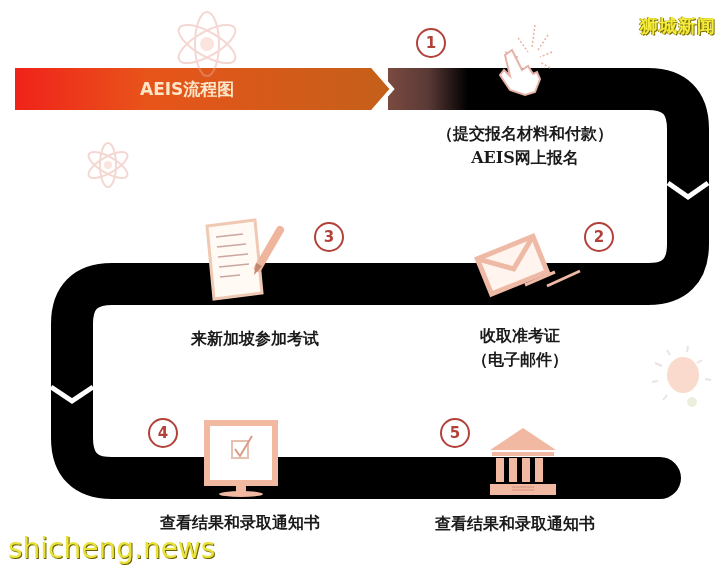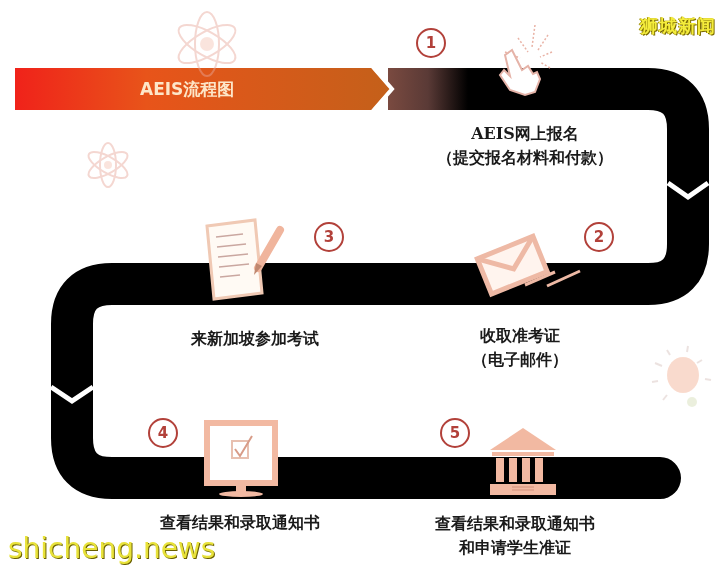--- a/index.html
+++ b/index.html
@@ -132,29 +132,28 @@
 <div class="watermark-cn">狮城新闻</div>
 <div class="watermark-en">shicheng.news</div>
 
 <div class="step-num" style="left:416px; top:28px;">1</div>
 <div class="step-num" style="left:584px; top:222px;">2</div>
 <div class="step-num" style="left:314px; top:222px;">3</div>
 <div class="step-num" style="left:148px; top:418px;">4</div>
 <div class="step-num" style="left:440px; top:418px;">5</div>
 
 <div class="label" style="left:410px; top:122px; width:230px;">
+  <div>（提交报名材料和付款）</div>
   <div>AEIS网上报名</div>
-  <div>（提交报名材料和付款）</div>
 </div>
 <div class="label" style="left:460px; top:324px; width:120px;">
   <div>收取准考证</div>
   <div>（电子邮件）</div>
 </div>
 <div class="label" style="left:160px; top:327px; width:190px;">
   <div>来新加坡参加考试</div>
 </div>
 <div class="label" style="left:140px; top:512px; width:200px;font-family:Liberation Mono, monospace;">
   <div>查看结果和录取通知书</div>
 </div>
 <div class="label" style="left:410px; top:512px; width:210px;">
   <div>查看结果和录取通知书</div>
-  <div>和申请学生准证</div>
 </div>
 
 </body></html>

